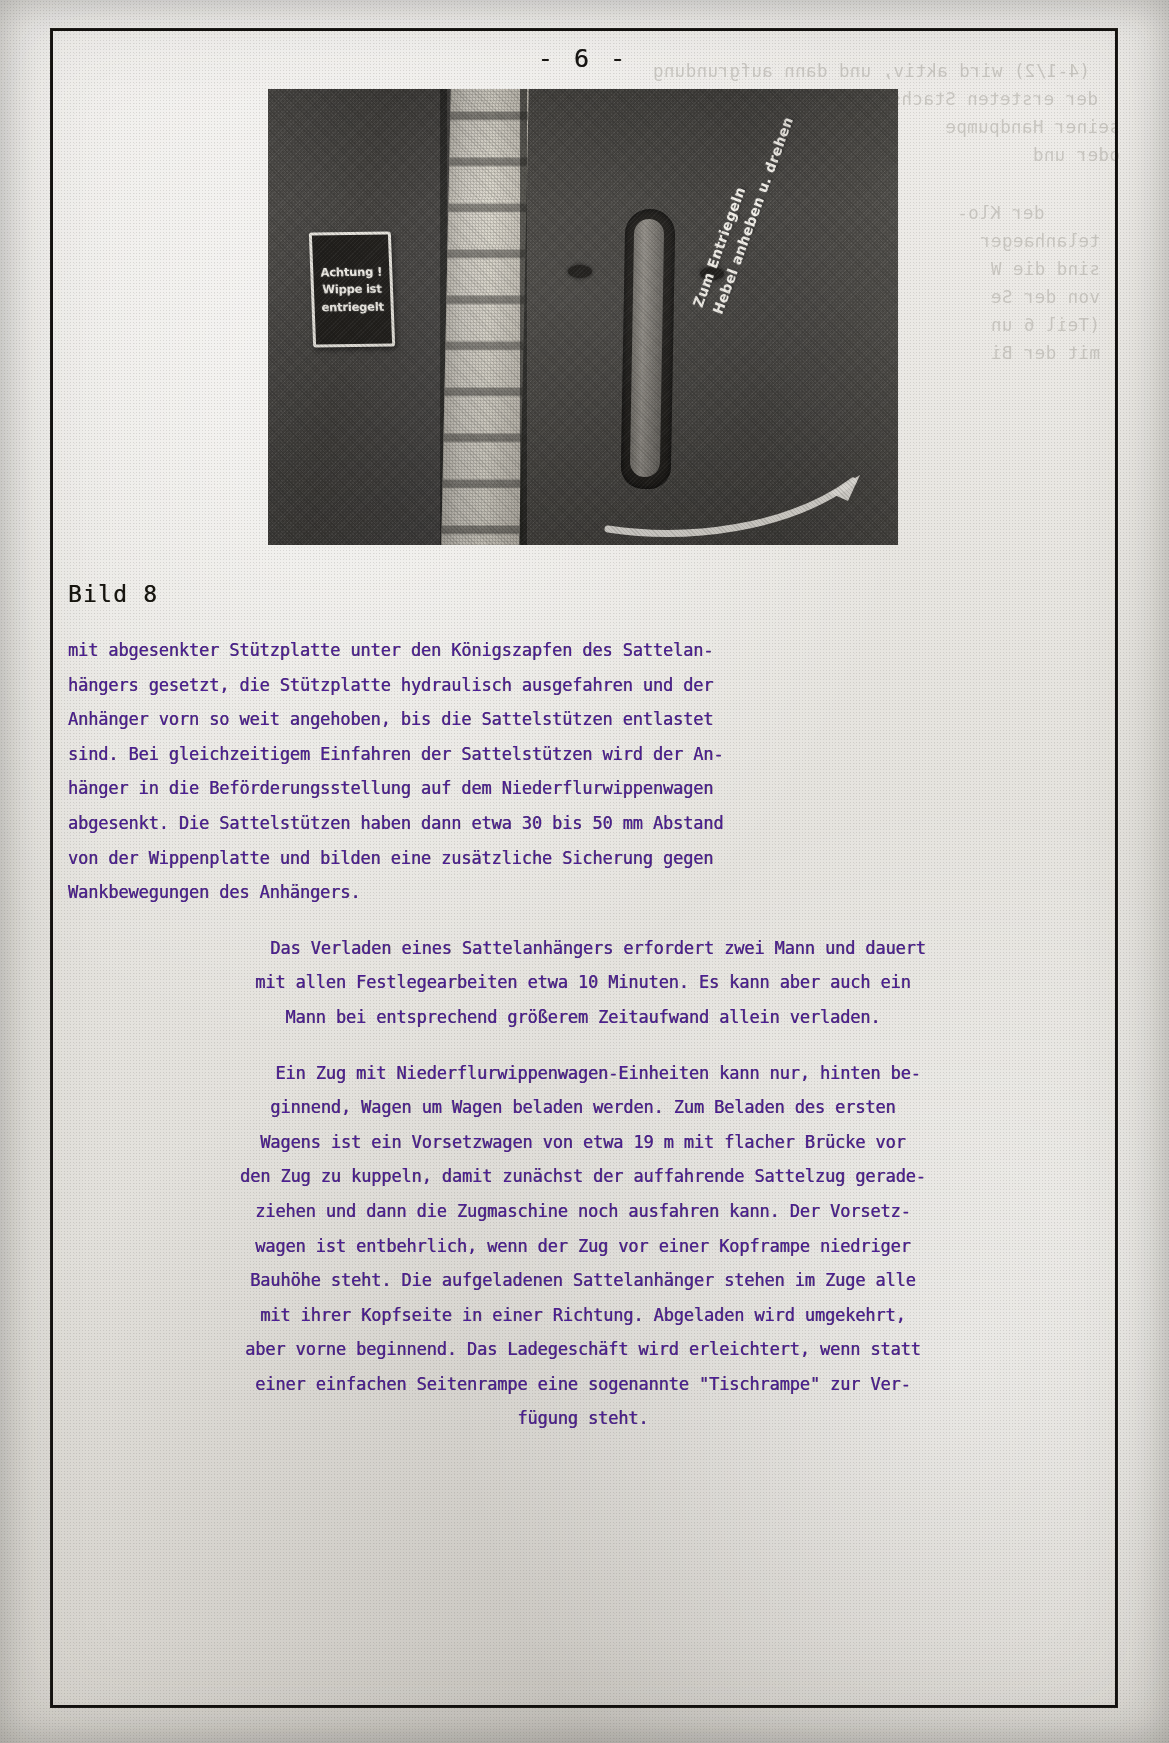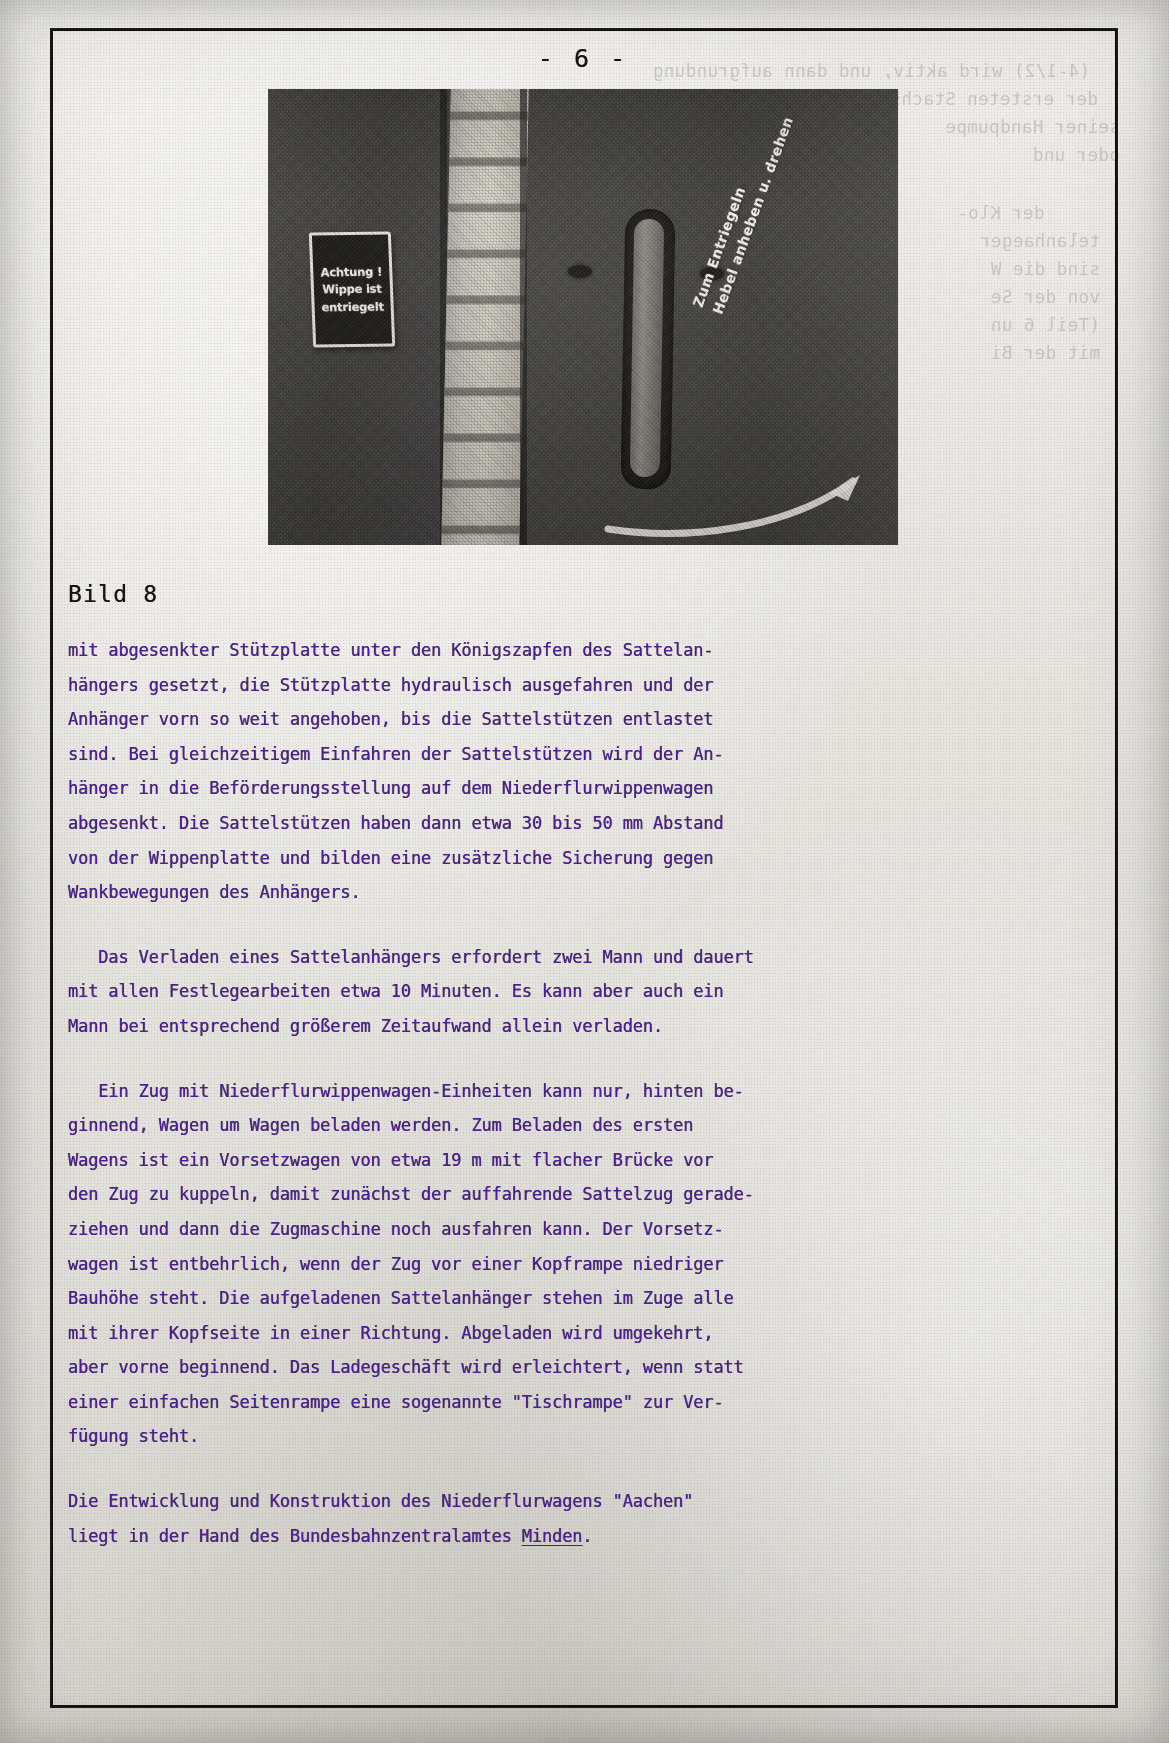--- a/index.html
+++ b/index.html
@@ -282,21 +282,21 @@
     color: #4c1d95;
     font-size: 17px;
     line-height: 34.6px;
     letter-spacing: -0.15px;
     text-rendering: optimizeLegibility;
   }
   .body p {
     margin: 0;
     white-space: pre-wrap;
   }
-  .body p.gap { margin-top: 30px; }
+  .body p.gap { margin-top: 21px; text-align: center; }
   u { text-decoration: underline; text-underline-offset: 3px; }
 
   .ink {
     text-shadow: 0.35px 0 0 rgba(20,18,14,0.55), -0.35px 0 0 rgba(20,18,14,0.3);
   }
 </style>
 </head>
 <body>
 
 <div class="page">
@@ -387,19 +387,18 @@
 Wagens ist ein Vorsetzwagen von etwa 19 m mit flacher Brücke vor
 den Zug zu kuppeln, damit zunächst der auffahrende Sattelzug gerade-
 ziehen und dann die Zugmaschine noch ausfahren kann. Der Vorsetz-
 wagen ist entbehrlich, wenn der Zug vor einer Kopframpe niedriger
 Bauhöhe steht. Die aufgeladenen Sattelanhänger stehen im Zuge alle
 mit ihrer Kopfseite in einer Richtung. Abgeladen wird umgekehrt,
 aber vorne beginnend. Das Ladegeschäft wird erleichtert, wenn statt
 einer einfachen Seitenrampe eine sogenannte "Tischrampe" zur Ver-
 fügung steht.</span></p>
 
-      <p class="gap"><span>Die Entwicklung und Konstruktion des Niederflurwagens "Aachen"</span><br><span>liegt in der Hand des Bundesbahnzentralamtes </span><u>Minden</u><span>.</span></p>
 
     </div>
   </div>
 
   <div class="scan-vignette"></div>
 </div>
 
 </body></html>

